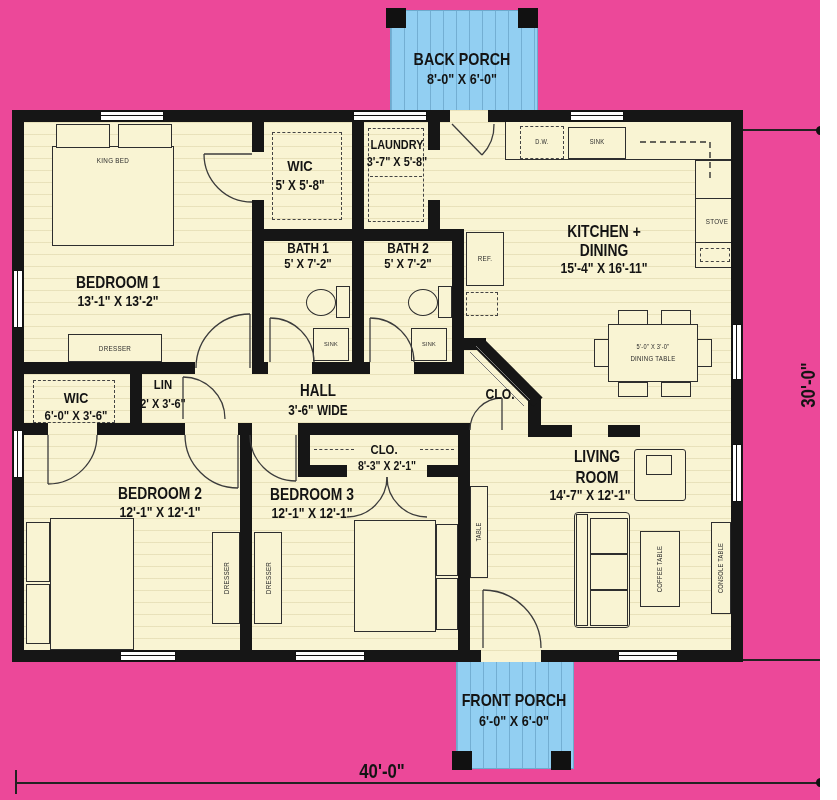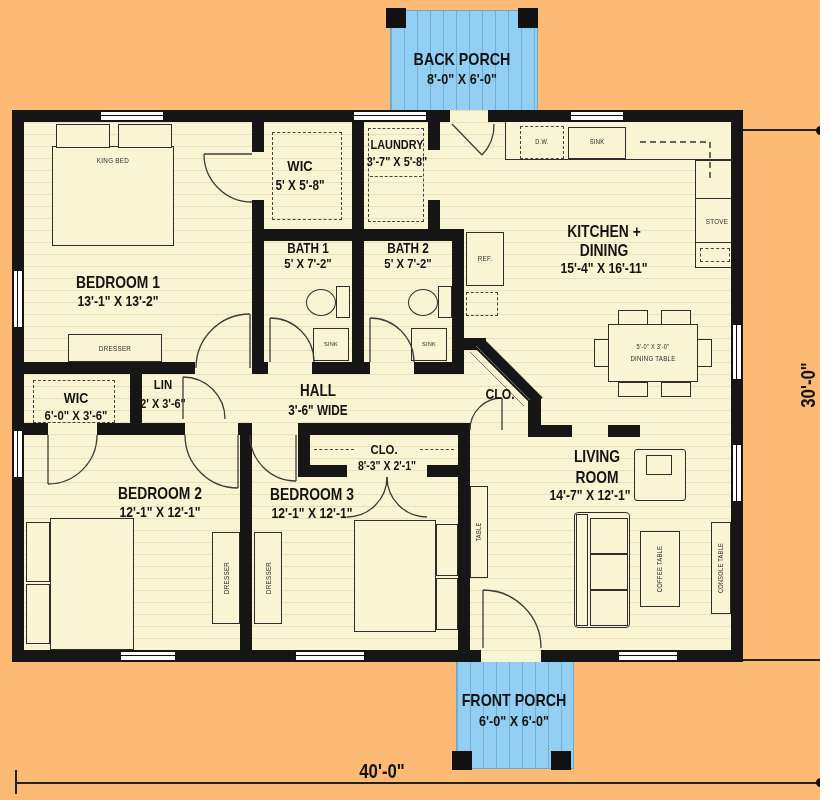--- a/index.html
+++ b/index.html
@@ -1,16 +1,16 @@
 <!DOCTYPE html>
 <html><head>
 <meta charset="utf-8">
 <style>
   html,body{margin:0;padding:0;background:#fff;font-family:"Liberation Sans",sans-serif;}
-  #canvas{position:relative;width:820px;height:800px;background:#fdba74;overflow:hidden;}
+  #canvas{position:relative;width:820px;height:800px;background:#ec4899;overflow:hidden;}
   .wall{position:absolute;background:#161616;}
   .floor{position:absolute;left:12px;top:110px;width:731px;height:552px;
          background-color:#f9f4d3;
          background-image:repeating-linear-gradient(180deg,rgba(130,112,35,.14) 0 1px,transparent 1px 12px);}
   .porch{position:absolute;background-color:#92cff2;
          background-image:repeating-linear-gradient(90deg,rgba(35,90,130,.28) 0 1px,transparent 1px 13px);
          border:1px solid #6ea9cc;box-sizing:border-box;}
   .post{position:absolute;background:#111;}
   .furn{position:absolute;background:#f9f4d3;border:1.4px solid #2e2e2e;box-sizing:border-box;}
   .nob{background:transparent;}

